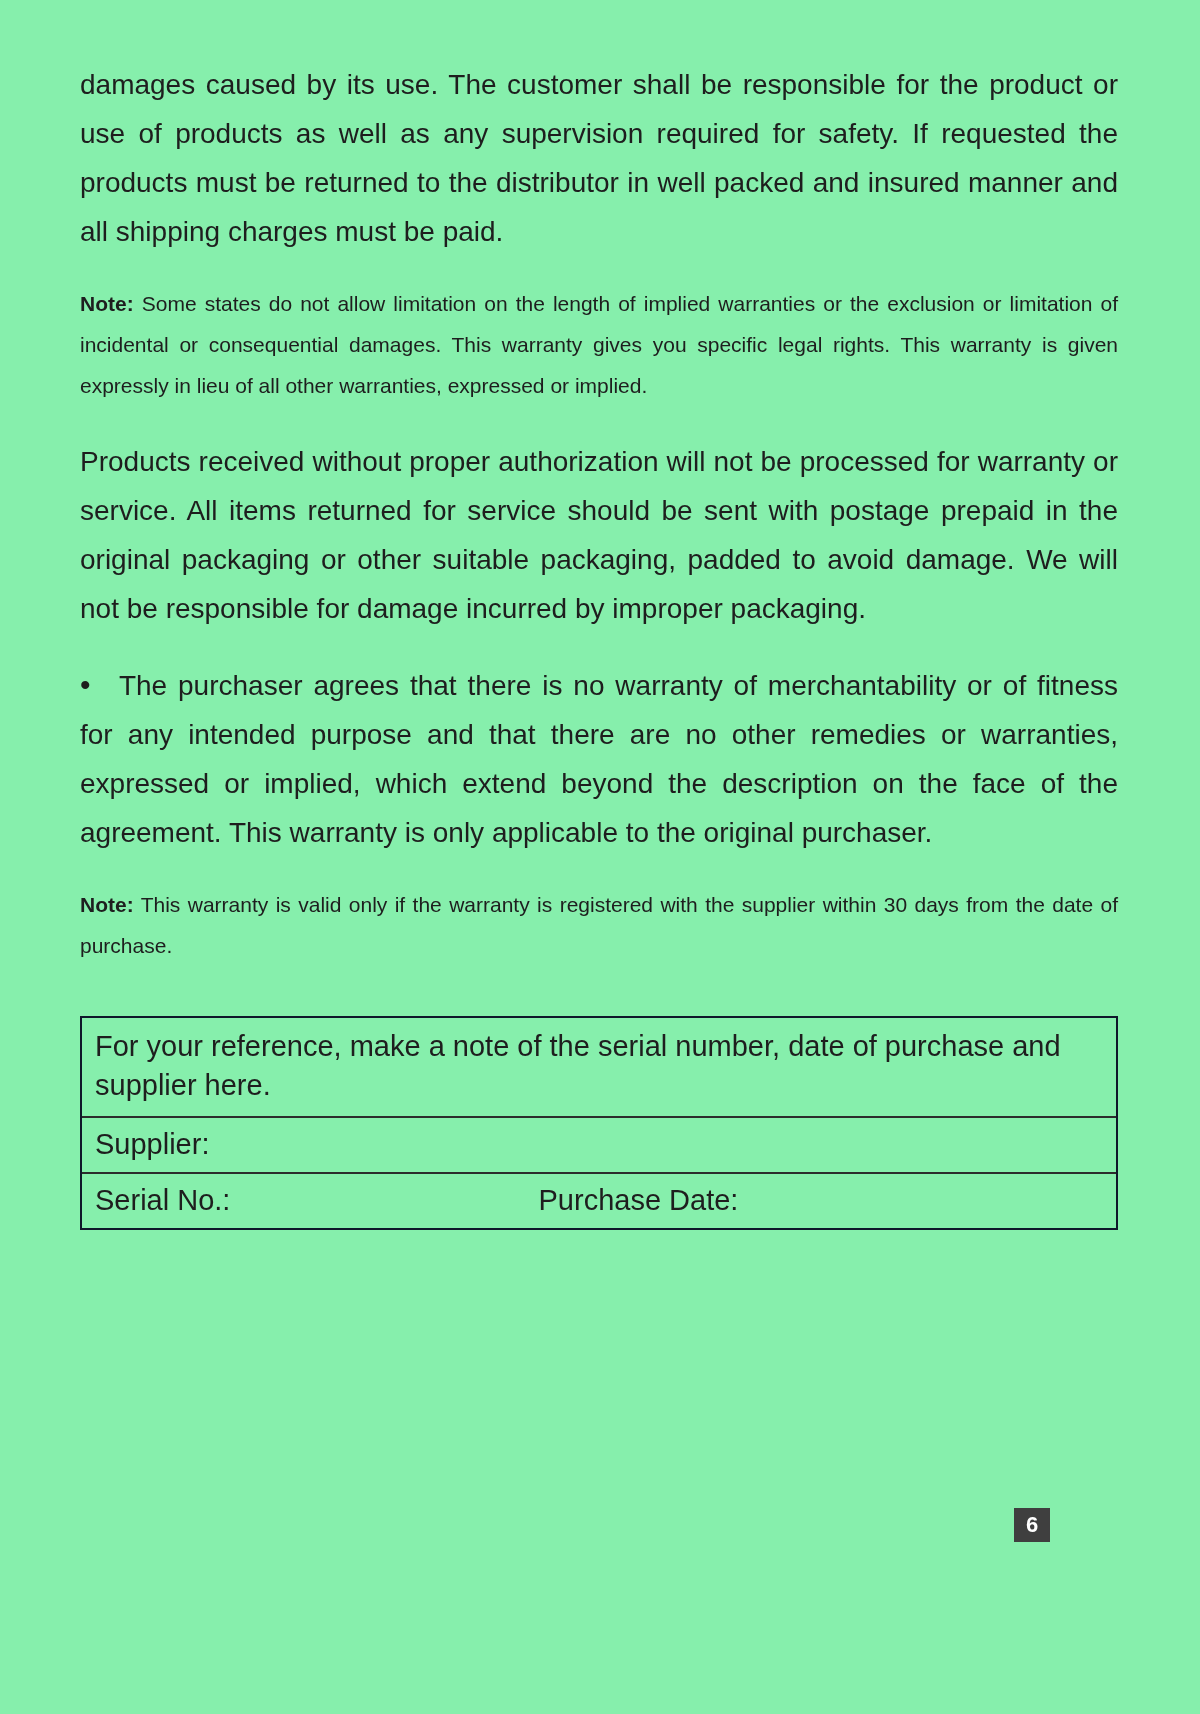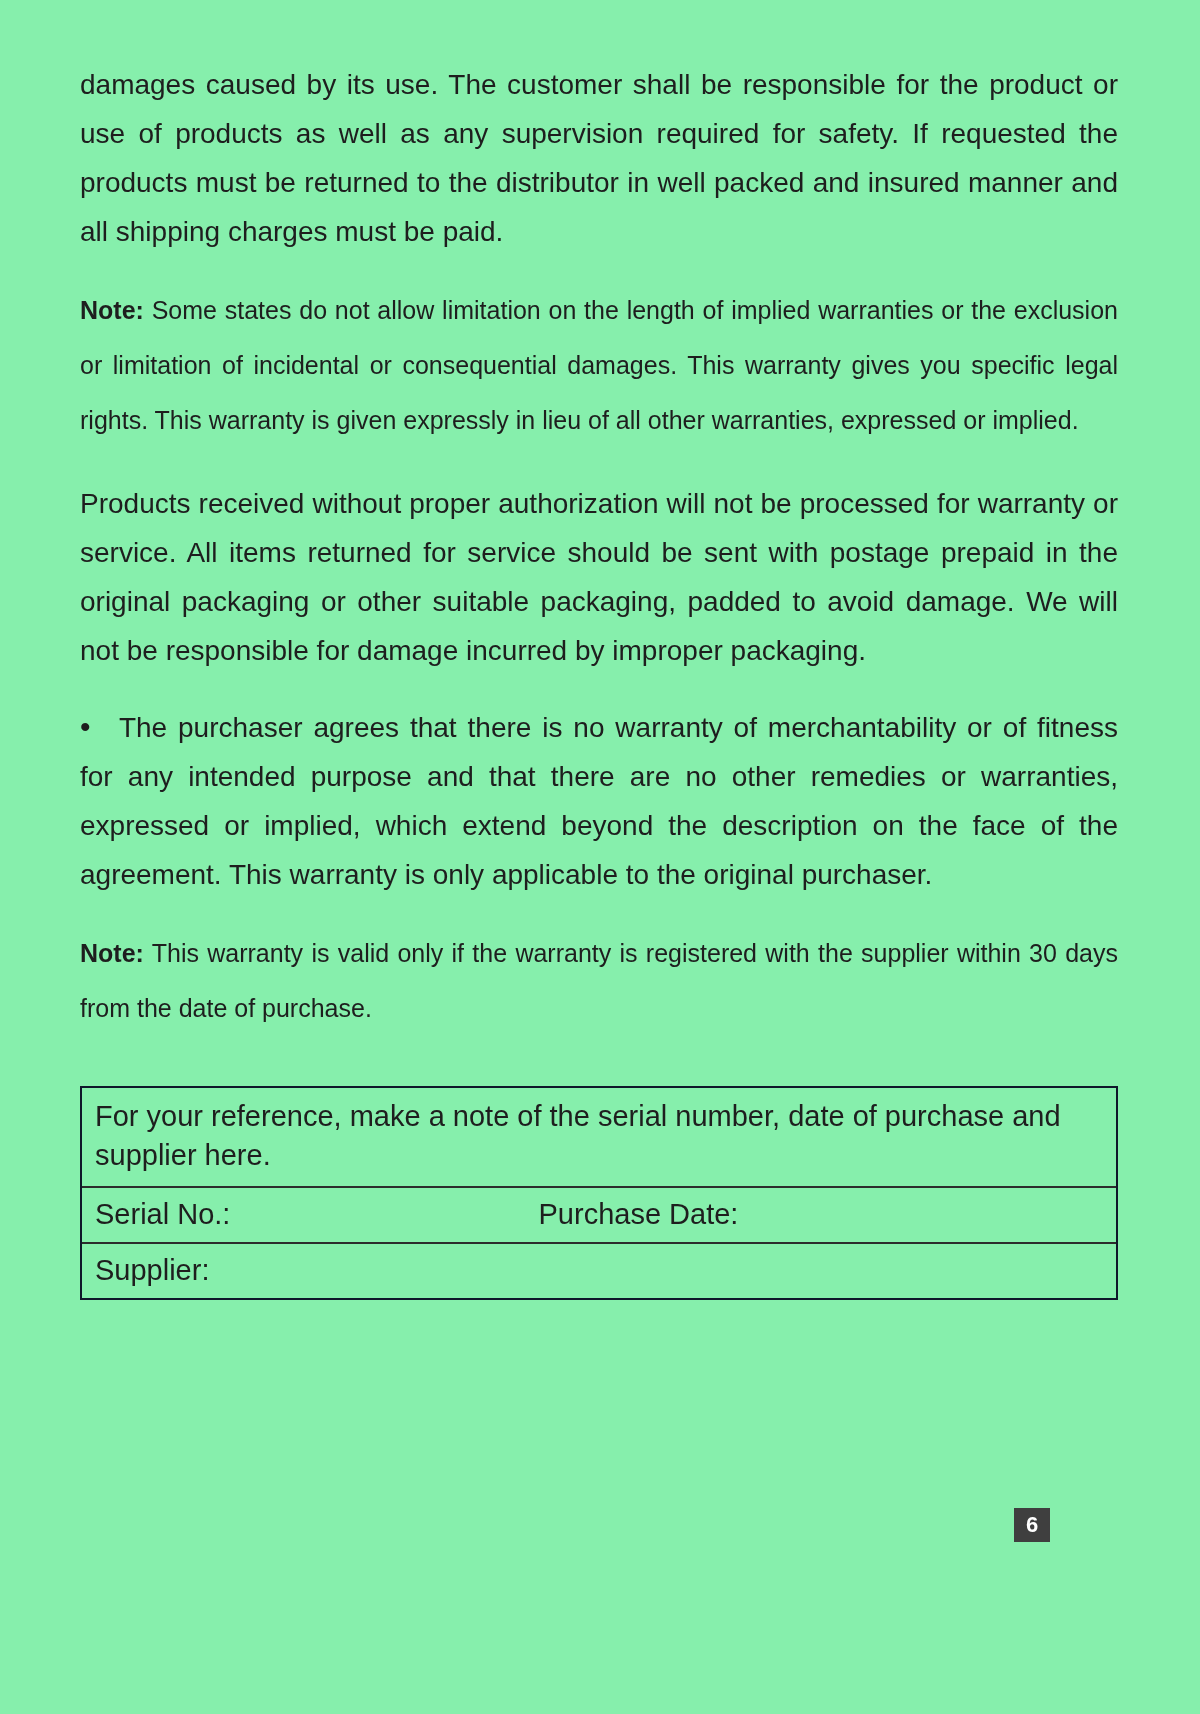--- a/index.html
+++ b/index.html
@@ -15,22 +15,22 @@
     color: #1e1e1e;
     overflow: hidden;
   }
   .para {
     font-size: 28px;
     line-height: 49px;
     text-align: justify;
     margin: 0 0 27px 0;
   }
   .note {
-    font-size: 25px;
-    line-height: 55px;
+    font-size: 21px;
+    line-height: 41px;
     text-align: justify;
     margin: 0 0 31px 0;
   }
   .note-label { font-weight: bold; }
   .bullet-marker {
     display: inline-block;
     margin-right: 18px;
     font-size: 30px;
   }
   .ref-table {
@@ -91,25 +91,25 @@
   </p>
 
   <p class="note">
     <span class="note-label">Note:</span>
     <span>This warranty is valid only if the warranty is registered with the supplier within 30 days from the date of purchase.</span>
   </p>
 
   <div class="ref-table">
     <div class="ref-intro">For your reference, make a note of the  serial number, date of purchase and supplier here.</div>
     <div class="ref-row">
+      <div>Supplier:</div>
+    </div>
+    <div class="ref-row">
       <div class="ref-cell-serial">Serial No.:</div>
       <div class="ref-cell-purchase">Purchase Date:</div>
-    </div>
-    <div class="ref-row">
-      <div>Supplier:</div>
     </div>
   </div>
 
   <div class="page-badge">
     <span>6</span>
   </div>
 
 </div>
 
 </body></html>

